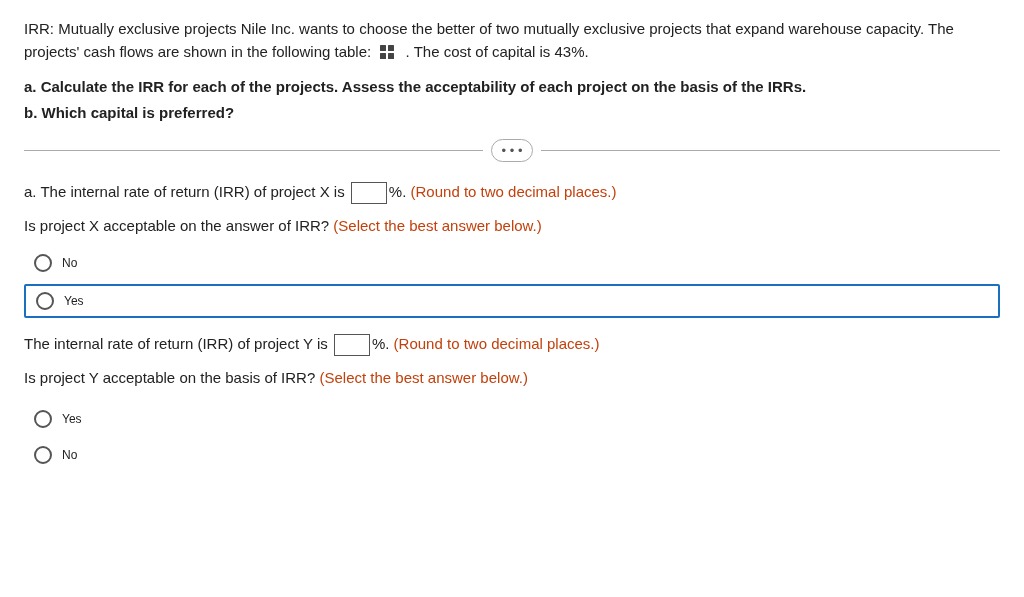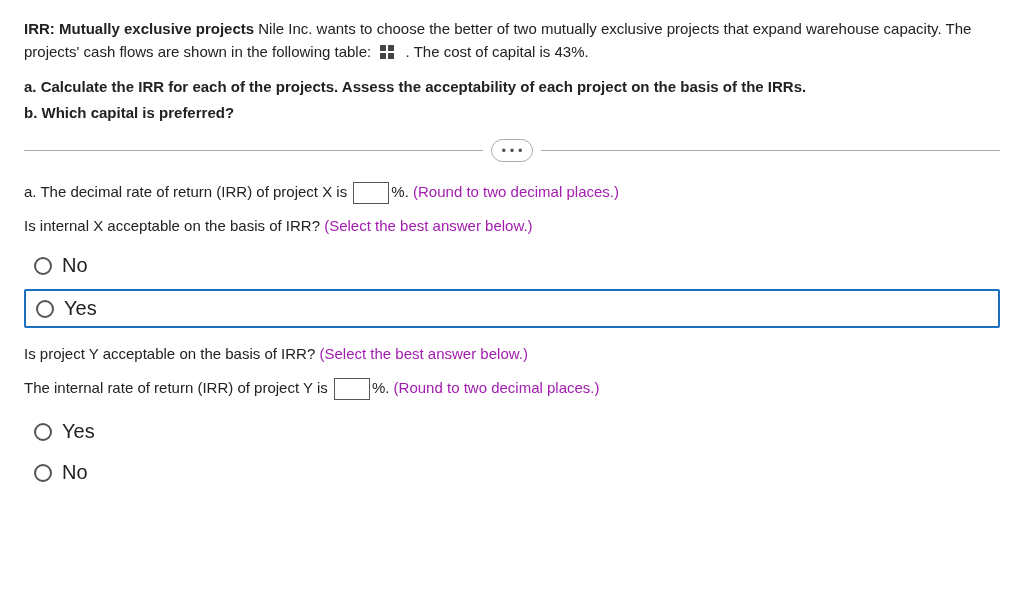--- a/index.html
+++ b/index.html
@@ -17,21 +17,21 @@
       min-height: 597px;
       padding: 18px 24px;
     }
 
     .intro-block {
       margin-bottom: 12px;
       line-height: 1.5;
     }
 
     .intro-block .bold {
-      font-weight: bold;
+      font-weight: normal;
     }
 
     .grid-icon {
       display: inline-block;
       width: 20px;
       height: 20px;
       vertical-align: middle;
       margin: 0 3px;
     }
 
@@ -83,21 +83,21 @@
     .inline-input {
       width: 36px;
       height: 22px;
       border: 1px solid #555;
       display: inline-block;
       vertical-align: middle;
       margin: 0 2px;
     }
 
     .blue-text {
-      color: #a21caf;
+      color: #c2410c;
     }
 
     .radio-option {
       display: flex;
       align-items: center;
       margin: 6px 0;
       padding: 6px 10px;
       cursor: pointer;
     }
 
@@ -124,21 +124,21 @@
     }
 
     .radio-inner {
       width: 8px;
       height: 8px;
       border-radius: 50%;
       background: transparent;
     }
 
     .radio-label {
-      font-size: 20px;
+      font-size: 12px;
     }
 
     .section-gap {
       margin-bottom: 14px;
     }
 
     .small-section-gap {
       margin-bottom: 6px;
     }
   </style>
@@ -168,49 +168,49 @@
 <div class="divider-container">
   <div class="divider-line"></div>
   <div class="divider-pill">
     <span>• • •</span>
   </div>
   <div class="divider-line"></div>
 </div>
 
 <div class="answer-section">
   <p>
-    <span>a.  The decimal rate of return (IRR) of project X is </span><input type="text" class="inline-input" value="" style=""><span>%.  </span><span class="blue-text">(Round to two decimal places.)</span>
-  </p>
-
-  <p>
-    <span>Is internal X acceptable on the basis of IRR?  </span><span class="blue-text">(Select the best answer below.)</span>
+    <span>a.  The internal rate of return (IRR) of project X is </span><input type="text" class="inline-input" value="" style=""><span>%.  </span><span class="blue-text">(Round to two decimal places.)</span>
+  </p>
+
+  <p>
+    <span>Is project X acceptable on the answer of IRR?  </span><span class="blue-text">(Select the best answer below.)</span>
   </p>
 </div>
 
 <div class="radio-option small-section-gap">
   <div class="radio-circle">
     <div class="radio-inner"></div>
   </div>
   <span class="radio-label">No</span>
 </div>
 
 <div class="radio-option highlighted">
   <div class="radio-circle selected">
     <div class="radio-inner"></div>
   </div>
   <span class="radio-label">Yes</span>
 </div>
 
 <div class="answer-section section-gap" style="margin-top:14px;">
   <p>
+    <span>The internal rate of return (IRR) of project Y is </span><input type="text" class="inline-input" value="" style=""><span>%.  </span><span class="blue-text">(Round to two decimal places.)</span>
+  </p>
+
+  <p>
     <span>Is project Y acceptable on the basis of IRR?  </span><span class="blue-text">(Select the best answer below.)</span>
-  </p>
-
-  <p>
-    <span>The internal rate of return (IRR) of project Y is </span><input type="text" class="inline-input" value="" style=""><span>%.  </span><span class="blue-text">(Round to two decimal places.)</span>
   </p>
 </div>
 
 <div class="radio-option small-section-gap">
   <div class="radio-circle">
     <div class="radio-inner"></div>
   </div>
   <span class="radio-label">Yes</span>
 </div>
 

